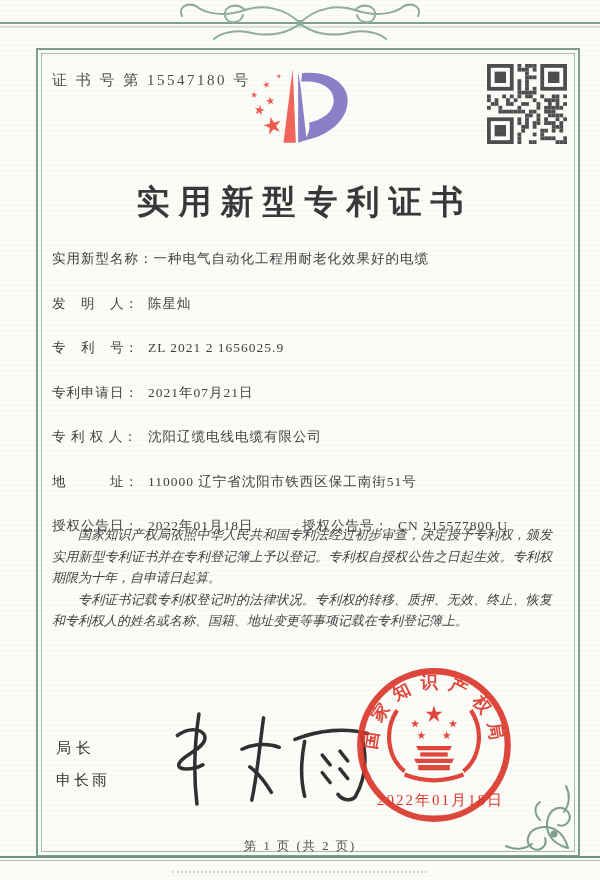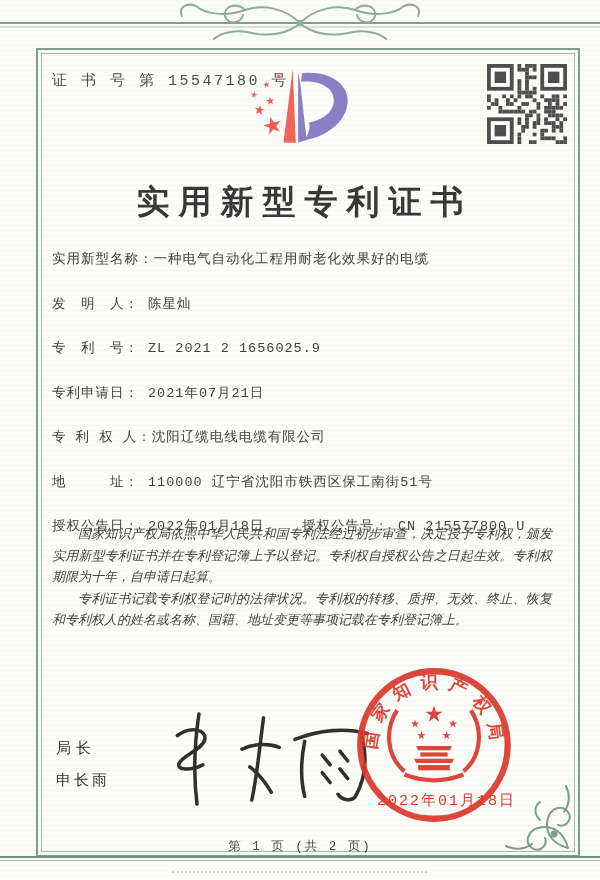--- a/index.html
+++ b/index.html
@@ -1,19 +1,19 @@
 <!DOCTYPE html>
 <html><head>
 <meta charset="utf-8">
 <style>
   html,body{margin:0;padding:0;background:#e9e9e6;}
   .stage{
     position:relative;width:600px;height:880px;margin:0 auto;overflow:hidden;
     background:#fcfcf8;
-    font-family:Liberation Mono, monospace;
+    font-family:Liberation Serif, serif;
     color:#3d3d3d;
   }
   .paper-texture{
     position:absolute;inset:0;pointer-events:none;
     background:repeating-linear-gradient(180deg,
       rgba(140,170,150,0.055) 0px, rgba(140,170,150,0.055) 1px,
       rgba(0,0,0,0) 1px, rgba(0,0,0,0) 5px);
   }
   .frame-outer{
     position:absolute;left:36px;top:48px;width:540px;height:805px;

